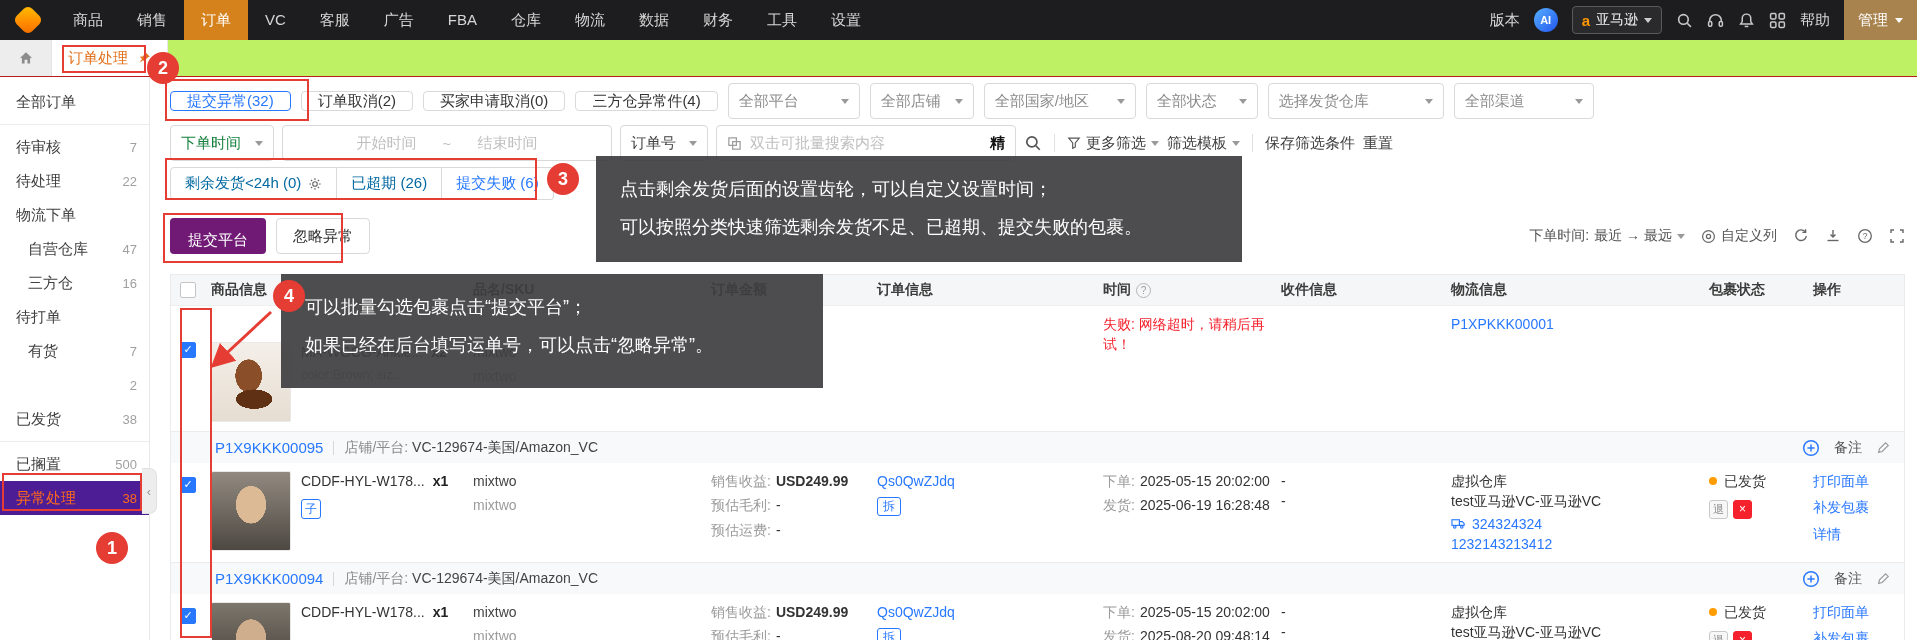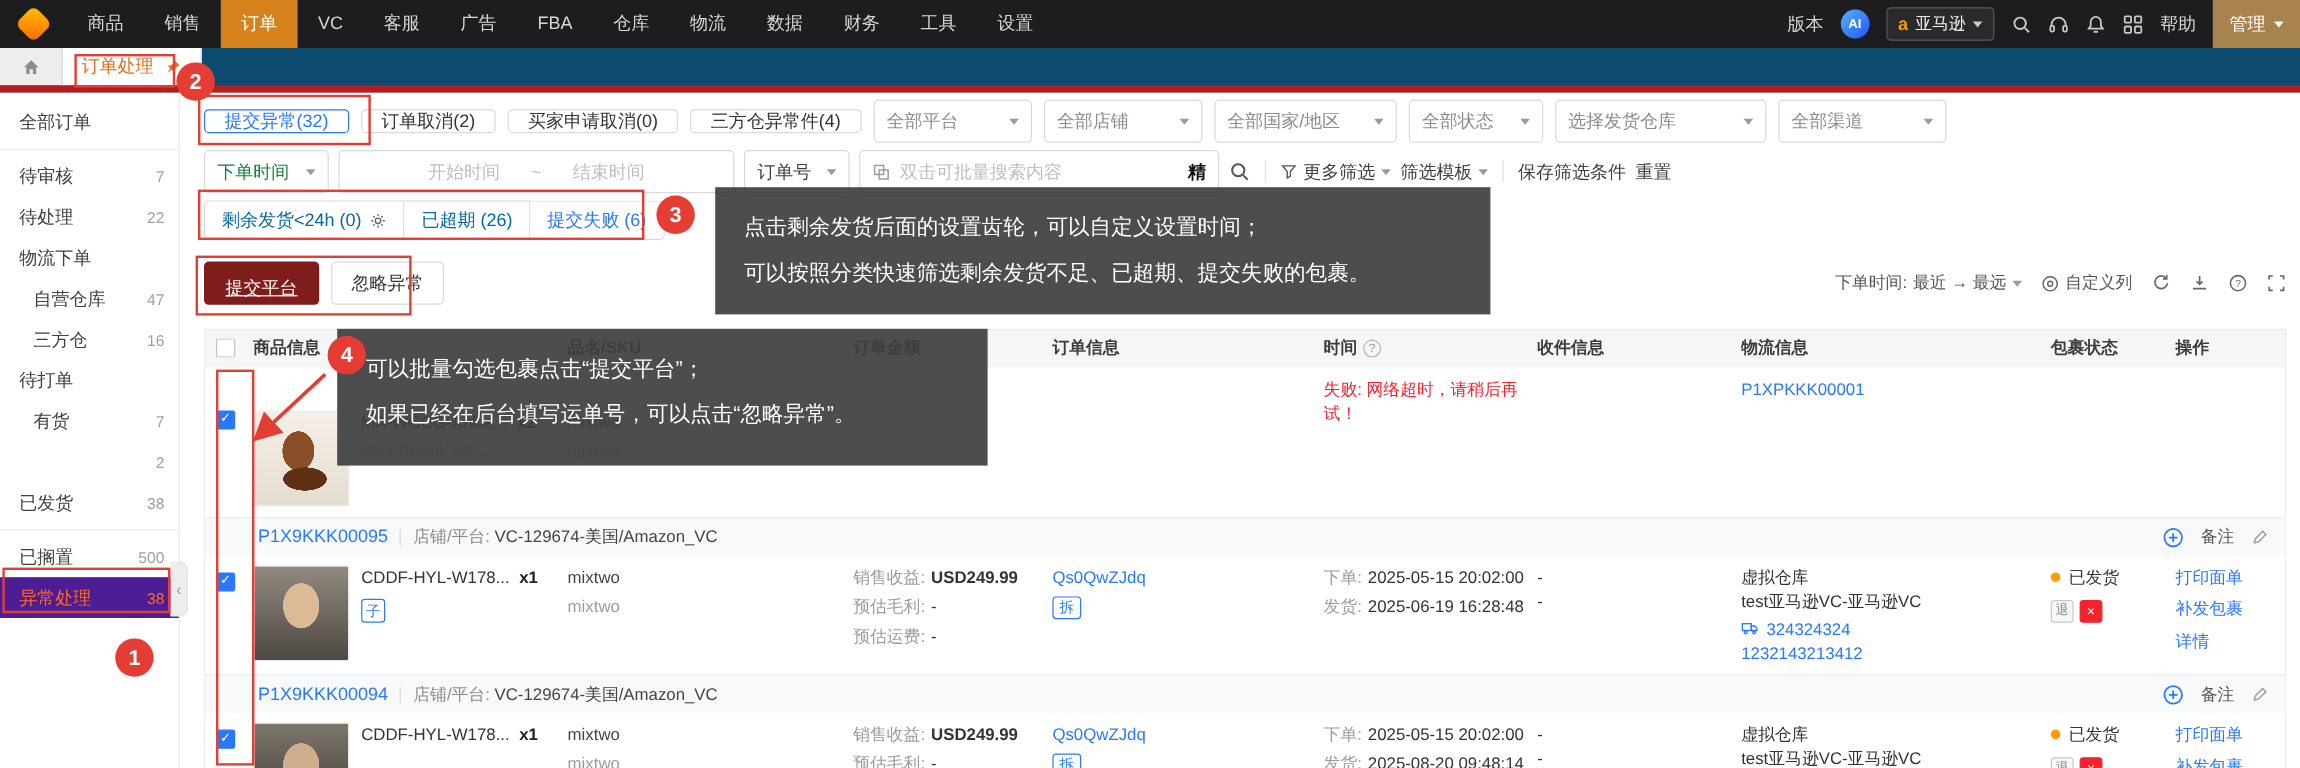--- a/index.html
+++ b/index.html
@@ -22,21 +22,21 @@
   .platform-select { height:28px; border:1px solid #5a5a5a; border-radius:4px; background:#2a2a2c;
     padding:0 9px; display:flex; align-items:center; gap:6px; color:#eee; font-size:14px; cursor:pointer; }
   .amz-a { color:#ff9900; font-weight:bold; font-size:15px; }
   .caret { width:0; height:0; border-left:4px solid transparent; border-right:4px solid transparent; border-top:5px solid #9a9a9a; display:inline-block; }
   .platform-select .caret { border-top-color:#ccc; }
   .nav-icon { display:flex; align-items:center; cursor:pointer; }
   .admin-chip { height:40px; padding:0 14px; background:#a9834e; color:#fff; display:flex; align-items:center; gap:7px; cursor:pointer; }
   .admin-chip .caret { border-top-color:#fff; }
 
   
-  .pagebar { height:37px; background:#0c4a6e; border-bottom:6px solid #b91c1c; display:flex; align-items:stretch; }
+  .pagebar { height:37px; background:#bef264; border-bottom:1px solid #b91c1c; display:flex; align-items:stretch; }
   .home-btn { width:52px; display:flex; align-items:center; justify-content:center; background:#ededed; border-right:1px solid #e3e3e3; cursor:pointer; }
   .page-tab { background:#fff; padding:0 16px; display:flex; align-items:center; gap:9px; color:#e2711d; font-size:15px; border-right:1px solid #e8e8e8; cursor:pointer; }
 
   
   .bodywrap { display:flex; height:563px; }
   .sidebar { width:150px; flex-shrink:0; border-right:1px solid #e8e8e8; padding-top:8px; font-size:15px; color:#404040; }
   .side-item { height:34px; display:flex; align-items:center; justify-content:space-between; padding:0 12px 0 16px; cursor:pointer; }
   .side-item.indent { padding-left:28px; }
   .side-item .cnt { color:#a0a0a0; font-size:13px; }
   .side-item.active { color:#ff6a1a; background:#4c1d95; }
@@ -47,21 +47,21 @@
     display:flex; align-items:center; justify-content:center; cursor:pointer; z-index:5; }
 
   .main { flex:1; padding:6px 12px 0 20px; }
   .row { display:flex; align-items:center; }
   .tabs-row { gap:10px; height:36px; }
   .tab-btn { height:20px; padding:0 16px; border:1px solid #d9d9d9; border-radius:4px; display:flex; align-items:center;
     font-size:15px; color:#333; background:#fff; cursor:pointer; white-space:nowrap; }
   .tab-btn.active { color:#2878ff; border-color:#2878ff; }
   .select { height:36px; border:1px solid #d9d9d9; border-radius:4px; display:flex; align-items:center; justify-content:space-between;
     padding:0 10px; color:#8c8c8c; font-size:15px; background:#fff; cursor:pointer; white-space:nowrap; }
-  .w-platform{width:132px}.w-shop{width:132px}.w-country{width:152px}.w-status{width:112px}.w-wh{width:176px}.w-channel{width:140px}
+  .w-platform{width:132px}.w-shop{width:104px}.w-country{width:152px}.w-status{width:112px}.w-wh{width:176px}.w-channel{width:140px}
   .w-time{width:104px}.w-order{width:88px}
 
   .filter-row { margin-top:6px; gap:8px; height:36px; }
   .date-range { width:330px; height:36px; border:1px solid #d9d9d9; border-radius:4px; display:flex; align-items:center;
     justify-content:center; gap:26px; color:#bfbfbf; font-size:15px; cursor:pointer; }
   .search-box { width:300px; height:36px; border:1px solid #d9d9d9; border-radius:4px; display:flex; align-items:center;
     padding:0 10px; gap:8px; color:#bfbfbf; font-size:15px; cursor:text; }
   .search-box .exact { margin-left:auto; color:#111; font-weight:bold; cursor:pointer; }
   .icon-btn { display:flex; align-items:center; cursor:pointer; }
   .vdiv { width:1px; height:18px; background:#e0e0e0; margin:0 4px; }
@@ -70,21 +70,21 @@
   .quick-row { margin-top:6px; }
   .seg { display:flex; }
   .seg-btn { height:33px; border:1px solid #d9d9d9; background:#fff; display:flex; align-items:center; padding:0 14px;
     font-size:15px; color:#0369a1; gap:7px; cursor:pointer; white-space:nowrap; }
   .seg-btn + .seg-btn { border-left:none; }
   .seg-btn:first-child { border-radius:4px 0 0 4px; }
   .seg-btn:last-child { border-radius:0 4px 4px 0; }
   .seg-btn.active { color:#2878ff; }
 
   .action-row { margin-top:18px; height:36px; }
-  .btn-green { height:36px; padding:13px 18px; background:#7f1d1d; color:#fff; border:none; border-radius:4px; font-size:15px; cursor:pointer;text-decoration:underline; }
+  .btn-green { height:36px; padding:13px 18px; background:#701a75; color:#fff; border:none; border-radius:4px; font-size:15px; cursor:pointer; }
   .btn-default { height:36px; padding:0 16px; background:#fff; border:1px solid #d9d9d9; border-radius:4px; font-size:15px; color:#333; margin-left:10px; cursor:pointer; }
   .list-toolbar { margin-left:auto; display:flex; align-items:center; gap:16px; color:#555; font-size:14px; }
   .sort-select { display:flex; align-items:center; gap:5px; cursor:pointer; white-space:nowrap; }
   .tb-item { display:flex; align-items:center; gap:5px; cursor:pointer; white-space:nowrap; }
 
   
   .table { margin-top:20px; border:1px solid #ebebeb; border-bottom:none; font-size:14px; }
   .grid-cols { display:grid; grid-template-columns:34px 262px 238px 166px 226px 178px 170px 258px 104px minmax(0,1fr); }
   .thead { background:#f5f6f7; height:30px; align-items:center; color:#3c3c3c; font-weight:bold; }
   .th { padding:0 6px; display:flex; align-items:center; gap:5px; overflow:hidden; white-space:nowrap; }

